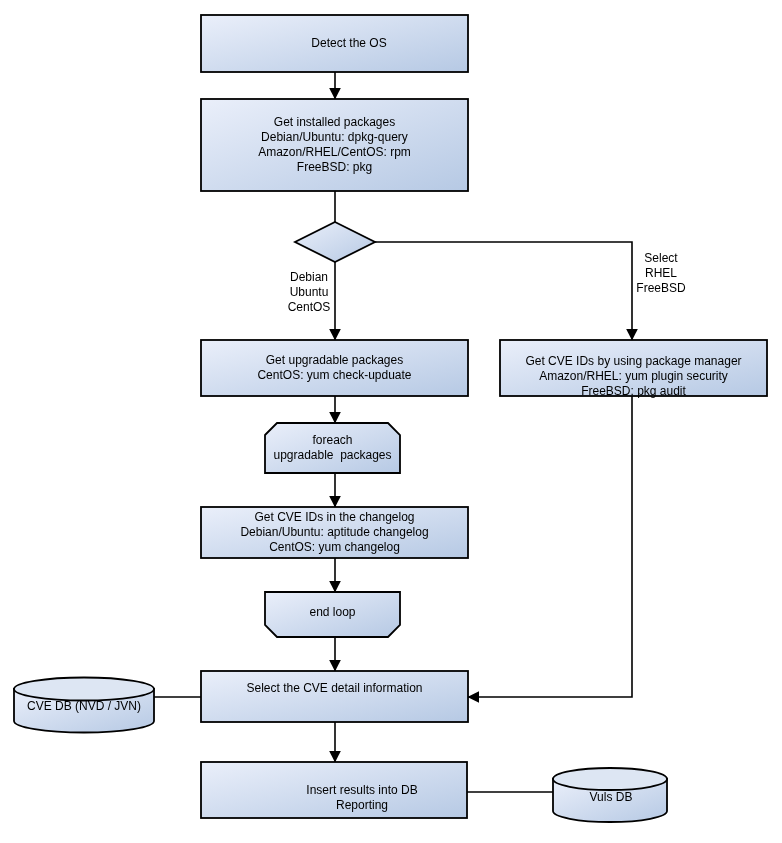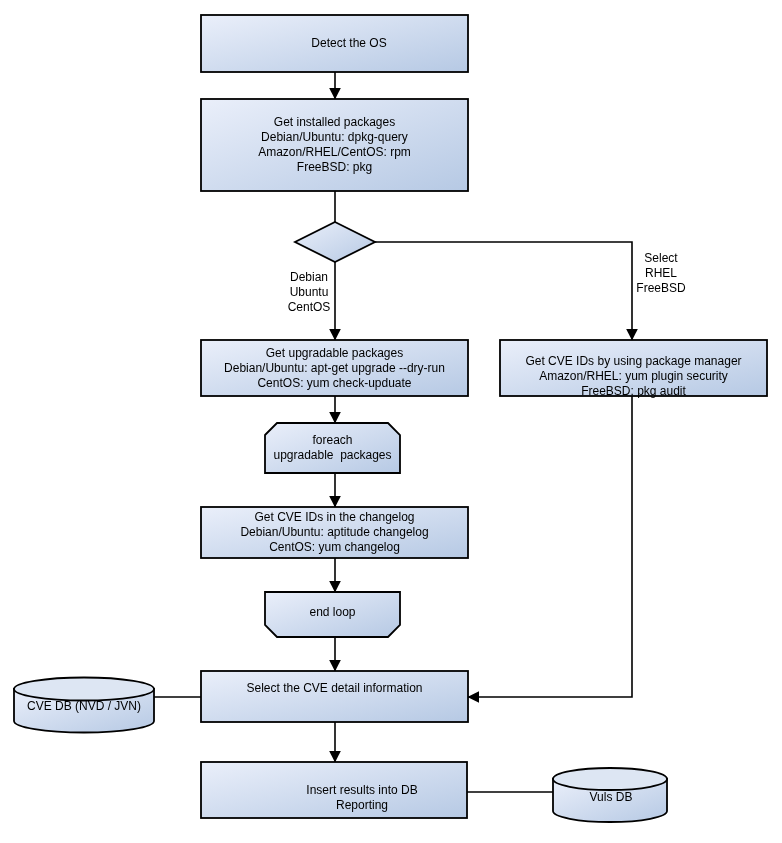--- a/index.html
+++ b/index.html
@@ -114,21 +114,20 @@
   </div>
 
   <div class="label" style="left:620px; top:251px; width:82px; height:45px;">
     <span class="line">Select</span>
     <span class="line">RHEL</span>
     <span class="line">FreeBSD</span>
   </div>
 
   <div class="label" style="left:201px; top:340px; width:267px; height:56px;">
     <span class="line">Get upgradable packages</span>
-    <span class="line">Debian/Ubuntu: apt-get upgrade --dry-run</span>
     <span class="line">CentOS: yum check-upduate</span>
   </div>
 
   <div class="label" style="left:500px; top:340px; width:267px; height:72px;">
     <span class="line">Get CVE IDs by using package manager</span>
     <span class="line">Amazon/RHEL: yum plugin security</span>
     <span class="line">FreeBSD: pkg audit</span>
   </div>
 
   <div class="label" style="left:265px; top:423px; width:135px; height:50px;">

